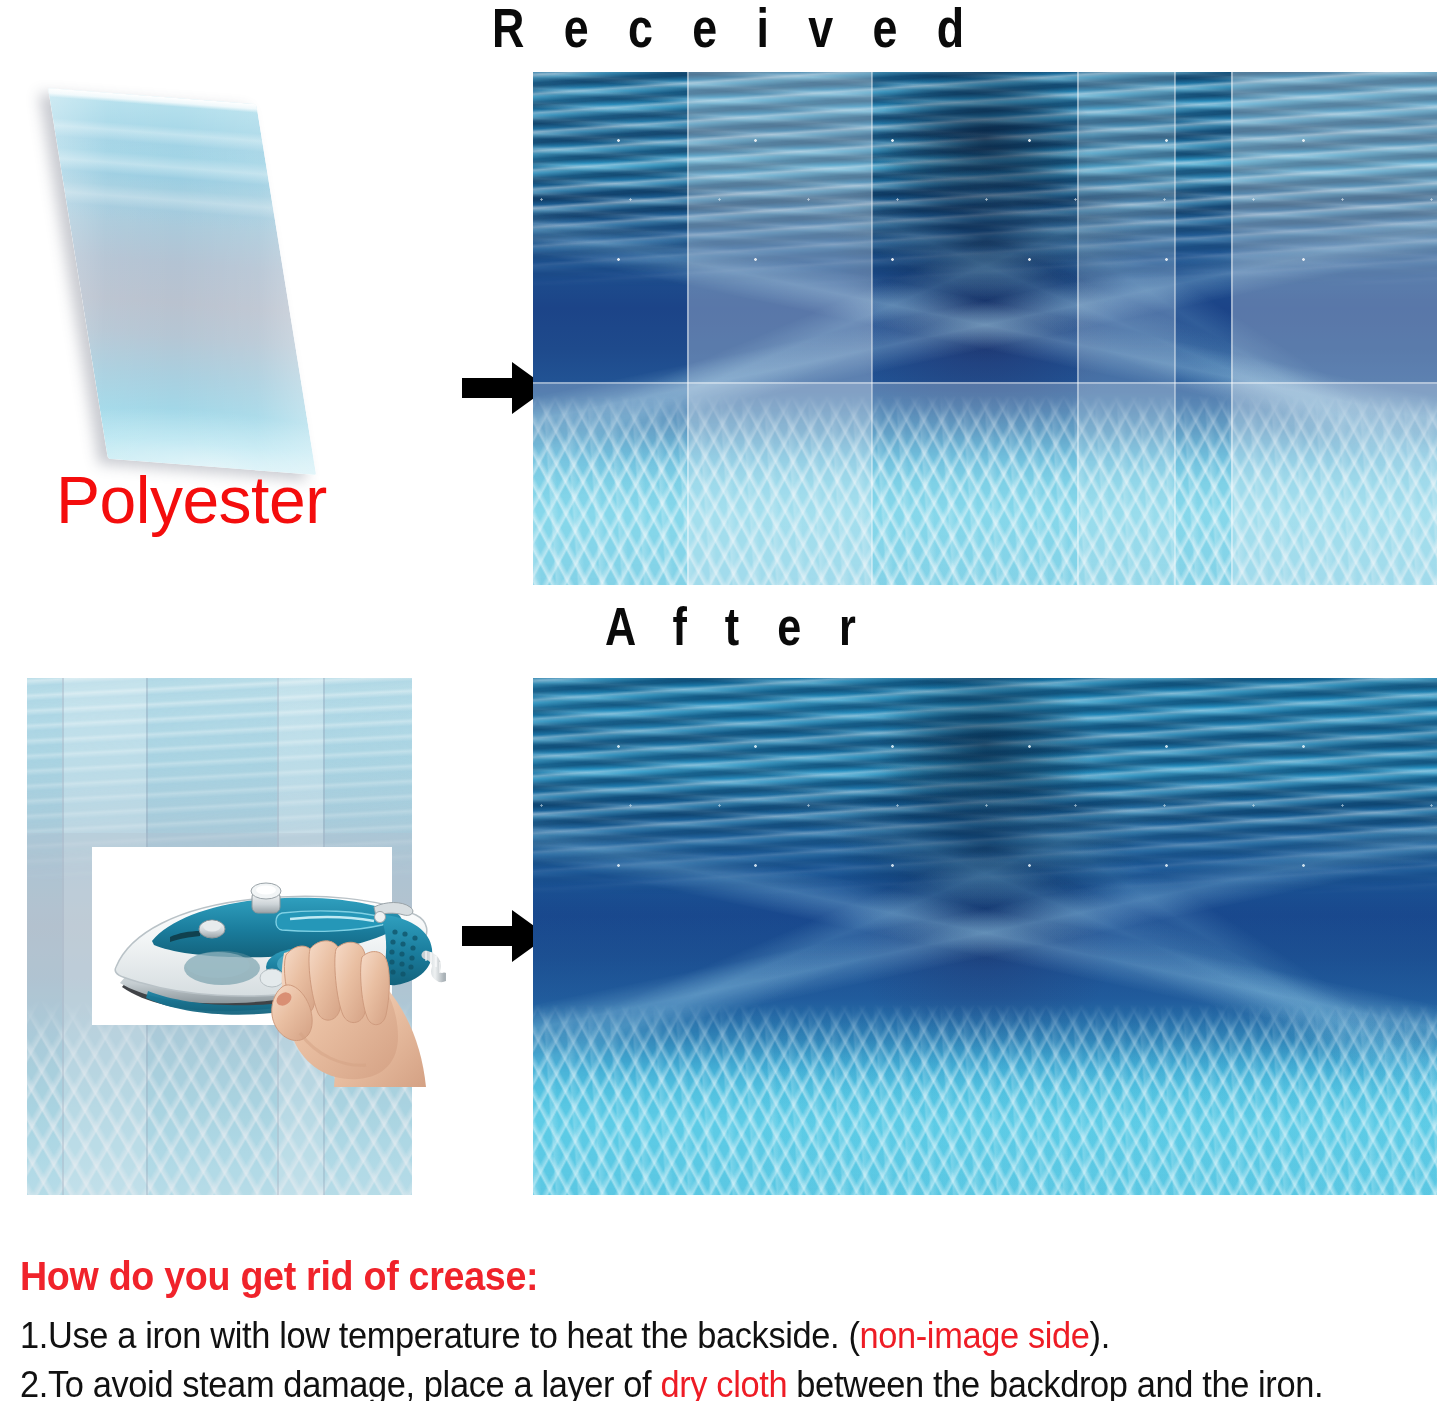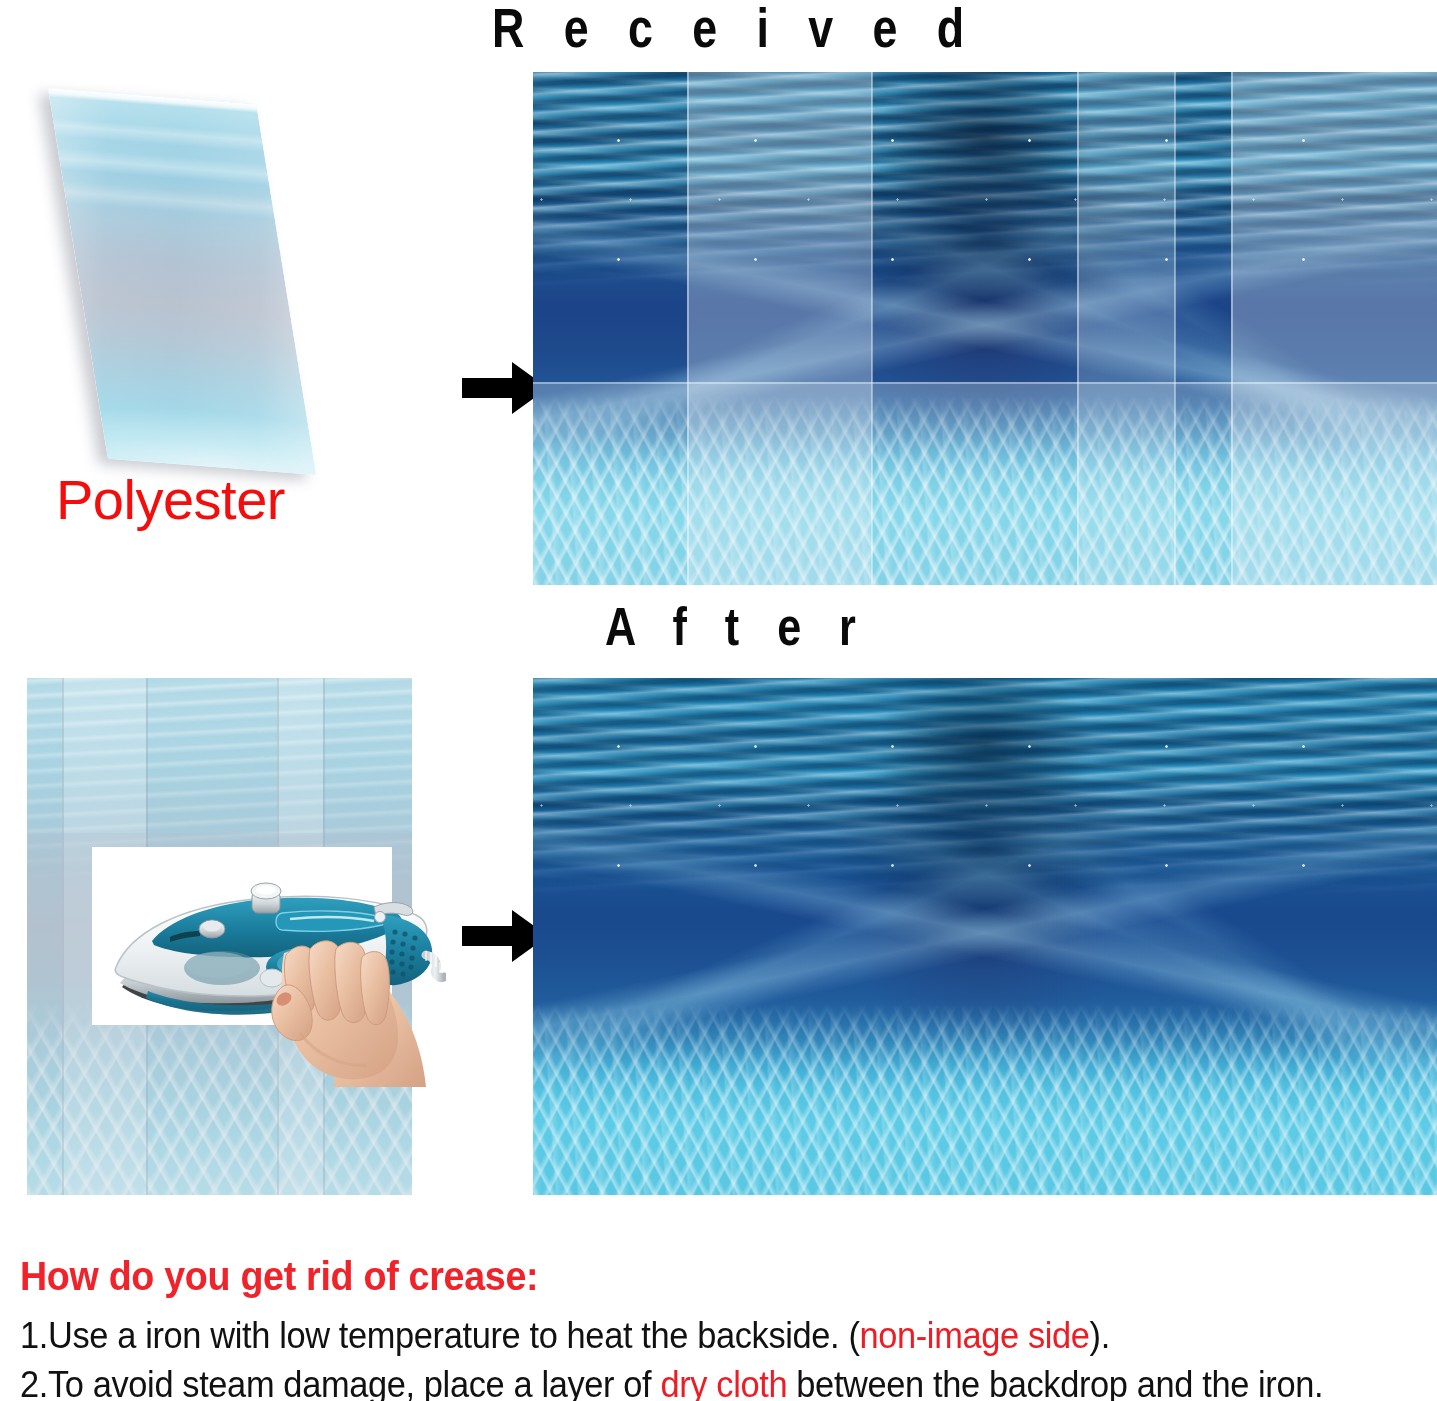--- a/index.html
+++ b/index.html
@@ -107,21 +107,21 @@
         rgba(255,255,255,0.40) 100%);
     pointer-events: none;
   }
 
   
   #polyester-label {
     position: absolute;
     left: 56px;
     top: 462px;
     font-family: "Liberation Sans", sans-serif;
-    font-size: 56px;
+    font-size: 66px;
     line-height: 76px;
     font-weight: normal;
     color: #f40d0d;
     white-space: nowrap;
     letter-spacing: -0.5px;
   }
 
   
   .arrow-right {
     position: absolute;

